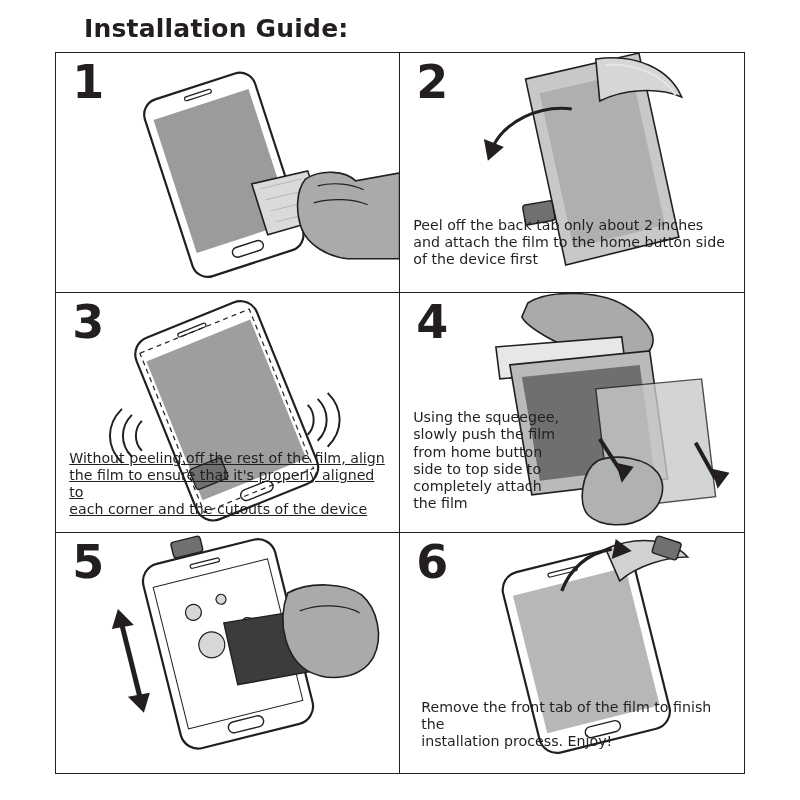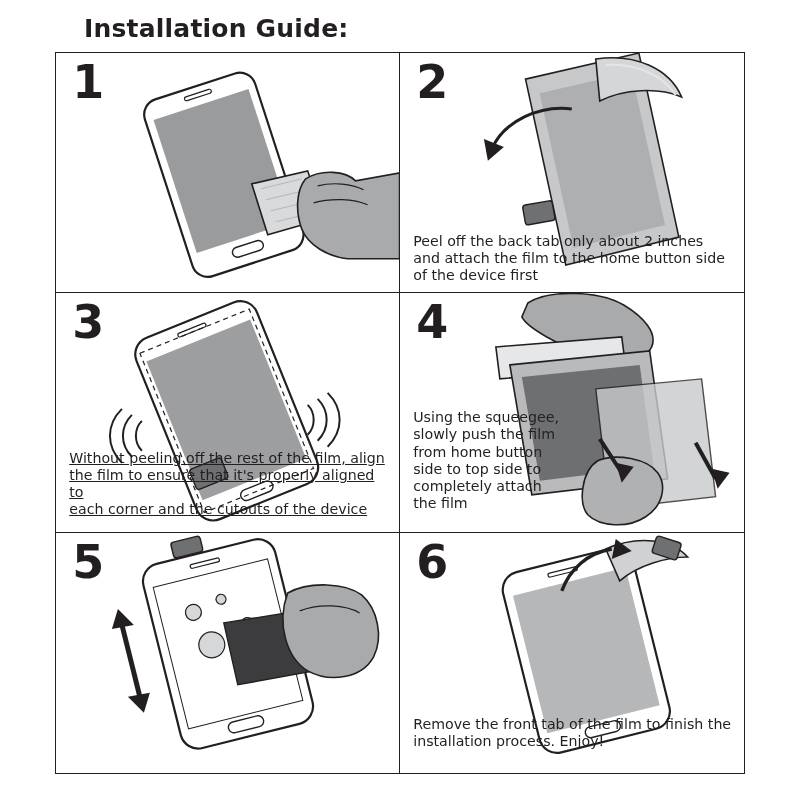--- a/index.html
+++ b/index.html
@@ -57,30 +57,30 @@
   .caption {
     position: absolute;
     left: 13px;
     right: 10px;
     font-size: 14.2px;
     line-height: 1.22;
     color: #231f20;
     white-space: pre-line;
   }
   .cap-1 { bottom: 18px; }
-  .cap-2 { bottom: 8px; }
+  .cap-2 { bottom: 24px; }
   .cap-3 { bottom: 14px; text-decoration: underline; }
   .cap-4 {
     left: 13px;
     right: 120px;
     bottom: 20px;
     text-align: justify;
   }
   .cap-5 { bottom: 12px; }
-  .cap-6 { bottom: 22px; }
+  .cap-6 { bottom: 22px; margin-left: 8px; }
   .art {
     position: absolute;
     inset: 0;
     pointer-events: none;
   }
 </style>
 </head>
 <body>
 
 <div class="page">

